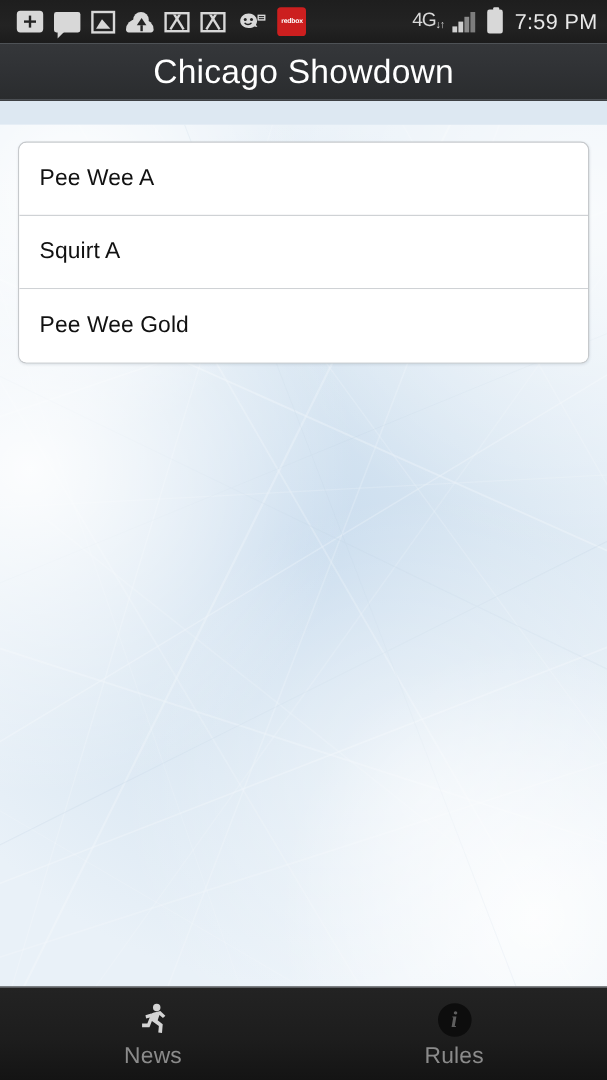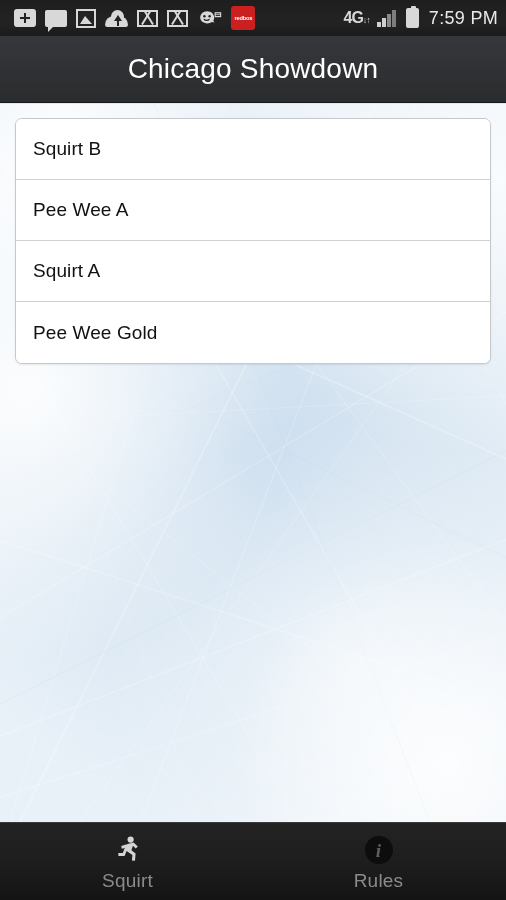--- a/index.html
+++ b/index.html
@@ -193,21 +193,21 @@
 
   
   .ic-4g {
     display: flex;
     align-items: center;
     gap: 1px;
     color: #d8d8d8;
   }
   .ic-4g .g4 {
     font-size: 16px;
-    font-weight: bold;
+    font-weight: normal;
     letter-spacing: -1px;
     line-height: 1;
     text-align: center;
   }
   .ic-4g .updown {
     font-size: 9px;
     line-height: 1;
     margin-left: -1px;
     margin-top: 5px;
     letter-spacing: -1px;
@@ -254,21 +254,21 @@
     letter-spacing: 0.3px;
     margin-left: 3px;
     white-space: nowrap;
   }
 
   
   #title-bar {
     position: absolute;
     left: 0; top: 36px;
     width: 506px;
-    height: 67px;
+    height: 48px;
     background: linear-gradient(to bottom, #35373a 0%, #303235 45%, #2a2c2e 100%);
     border-bottom: 1px solid #17181a;
     box-sizing: border-box;
     display: flex;
     align-items: center;
     justify-content: center;
   }
   #title-text {
     color: #ffffff;
     font-size: 28px;
@@ -495,23 +495,20 @@
         <path d="M-20 200 L540 470" stroke-width="1.0"></path>
         <path d="M-20 610 L540 330" stroke-width="0.9"></path>
         <path d="M150 -10 L430 718" stroke-width="0.8"></path>
         <path d="M-20 390 L540 160" stroke-width="0.8"></path>
       </g>
     </svg>
     <div id="ice-haze"></div>
 
     <div id="list-card">
       <div class="list-row">
-        <span class="list-row-label">Squirt B</span>
-      </div>
-      <div class="list-row">
         <span class="list-row-label">Pee Wee A</span>
       </div>
       <div class="list-row">
         <span class="list-row-label">Squirt A</span>
       </div>
       <div class="list-row">
         <span class="list-row-label">Pee Wee Gold</span>
       </div>
     </div>
 
@@ -524,21 +521,21 @@
     <div class="tab">
       <span class="tab-icon">
         <svg class="ic-runner" viewBox="0 0 30 30" aria-hidden="true">
           <g fill="#d4d4d4">
             <circle cx="17.6" cy="4.6" r="3.1"></circle>
             <path d="M14.6 9.0 L20.6 7.6 L24.8 11.4 L22.8 13.4 L19.9 10.8 L18.4 15.2 L22.6 18.6 L22.0 25.8 L18.9 25.5 L19.4 19.9 L13.6 15.9 L11.6 21.0 L5.4 21.0 L5.4 18.0 L9.8 18.0 L13.0 9.8 Z"></path>
             <path d="M8.2 11.0 L13.0 9.6 L13.6 12.4 L8.8 13.8 Z"></path>
           </g>
         </svg>
       </span>
-      <span class="tab-label">Squirt</span>
+      <span class="tab-label">News</span>
     </div>
 
     <div class="tab">
       <span class="tab-icon">
         <span class="ic-info">i</span>
       </span>
       <span class="tab-label">Rules</span>
     </div>
 
   </div>

